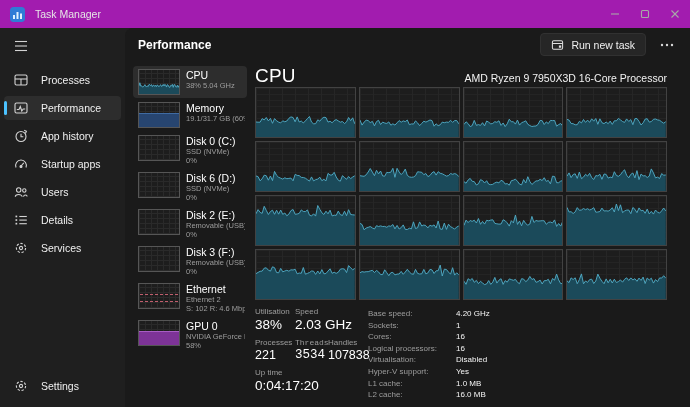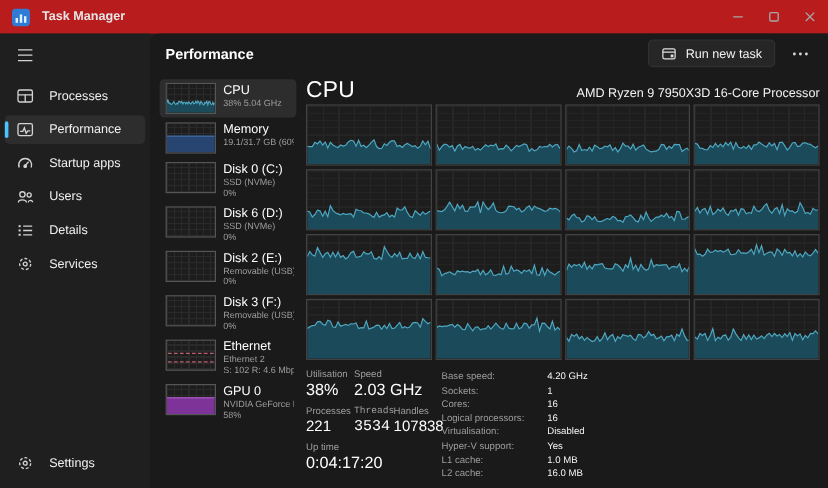--- a/index.html
+++ b/index.html
@@ -4,21 +4,21 @@
 <style>
   * { box-sizing: border-box; margin: 0; padding: 0; }
   html,body { width:690px; height:407px; overflow:hidden; }
   body {
     background:#1f1f1f; color:#fff;
     font-family:"Liberation Sans", sans-serif;
     font-size:10.5px; cursor:default; position:relative;
     -webkit-font-smoothing:antialiased;
   }
   
-  .titlebar { height:28px; display:flex; align-items:center; background:#b91c1c;font-weight:bold; }
+  .titlebar { height:28px; display:flex; align-items:center; background:#a21caf; }
   .app-icon { width:15px; height:15px; margin-left:10px; border-radius:3px; }
   .titlebar-title { margin-left:10px; font-size:10.5px; color:#e6e6e6; }
   .tb-spacer { flex:1; }
   .win-btn { width:30px; height:28px; display:flex; align-items:center; justify-content:center; background:transparent; border:none; }
   .win-btn svg { stroke:#a8a8a8; stroke-width:1.1; fill:none; }
   
   .layout { display:flex; height:379px; }
   
   .sidebar { width:125px; display:flex; flex-direction:column; padding-top:4px; background:#1f1f1f; flex:none; }
   .hamburger { width:26px; height:24px; margin:2px 0 8px 8px; display:flex; align-items:center; justify-content:center; background:transparent; border:none; border-radius:4px; }
@@ -32,21 +32,21 @@
   
   .main { flex:1; background:#1a1a1a; border-top-left-radius:8px; display:flex; flex-direction:column; overflow:hidden; }
   .main-header { height:33px; flex:none; display:flex; align-items:center; padding:0 10px 0 13px; }
   .main-title { font-size:12px; font-weight:bold; color:#fff; }
   .mh-spacer { flex:1; }
   .run-btn { display:flex; align-items:center; gap:7px; background:#262626; border:1px solid #313131; border-radius:4px; padding:4px 10px; color:#f0f0f0; font-size:10.5px; }
   .run-btn svg { stroke:#e0e0e0; stroke-width:1.1; fill:none; }
   .more-btn { margin-left:8px; width:26px; height:22px; background:transparent; border:none; display:flex; align-items:center; justify-content:center; }
   .more-btn svg circle { fill:#d9d9d9; }
   
-  .content { flex:1; display:flex; padding:3px 5px 0 8px; overflow:hidden; }
+  .content { flex:1; display:flex; padding:3px 21px 0 8px; overflow:hidden; }
   
   .perf-list { width:114px; flex:none; padding-top:2px; }
   .perf-item { position:relative; display:flex; gap:6px; padding:3px 2px 3px 5px; border-radius:4px; margin-bottom:1px; }
   .perf-item.selected { background:#2d2d2d; }
   .thumb { width:42px; height:26px; flex:none; border:1px solid #565656; background-color:#1d1d1d; position:relative; overflow:hidden;
     background-image:repeating-linear-gradient(90deg,#2a2a2a 0 1px,transparent 1px 6px),repeating-linear-gradient(0deg,#2a2a2a 0 1px,transparent 1px 5px); }
   .thumb svg { position:absolute; inset:0; width:100%; height:100%; }
   .fill-bar { position:absolute; left:0; right:0; bottom:0; }
   .fill-memory { background:var(--memory-fill,#274570); border-top:1px solid #3f6ba3; }
   .fill-gpu { background:var(--gpu-fill,#7d3397); border-top:1px solid #a85cc5; }
@@ -136,20 +136,30 @@
     <div class="side-item active">
       <span class="ic">
         <svg viewBox="0 0 16 16">
             <rect x="2" y="3" width="12" height="10" rx="1.5"></rect>
             <polyline points="3.8,9.5 6,9.5 7.3,6.5 8.8,11 10.2,9 12.2,9"></polyline>
           </svg>
       </span>
       <span class="lbl">Performance</span>
     </div>
 
+    <div class="side-item">
+      <span class="ic">
+        <svg viewBox="0 0 16 16">
+            <circle cx="8" cy="8.5" r="5"></circle>
+            <polyline points="8,5.8 8,8.8 10.3,8.8"></polyline>
+            <polyline points="11.2,2.2 13.4,3.2 12.4,5.4"></polyline>
+          </svg>
+      </span>
+      <span class="lbl">App history</span>
+    </div>
 
     <div class="side-item">
       <span class="ic">
         <svg viewBox="0 0 16 16">
             <path d="M3,11.5 A5.4,5.4 0 1 1 13,11.5"></path>
             <line x1="8" y1="10" x2="10.8" y2="6.8"></line>
             <circle cx="8" cy="10.5" r="1" fill="#d4d4d4"></circle>
           </svg>
       </span>
       <span class="lbl">Startup apps</span>

